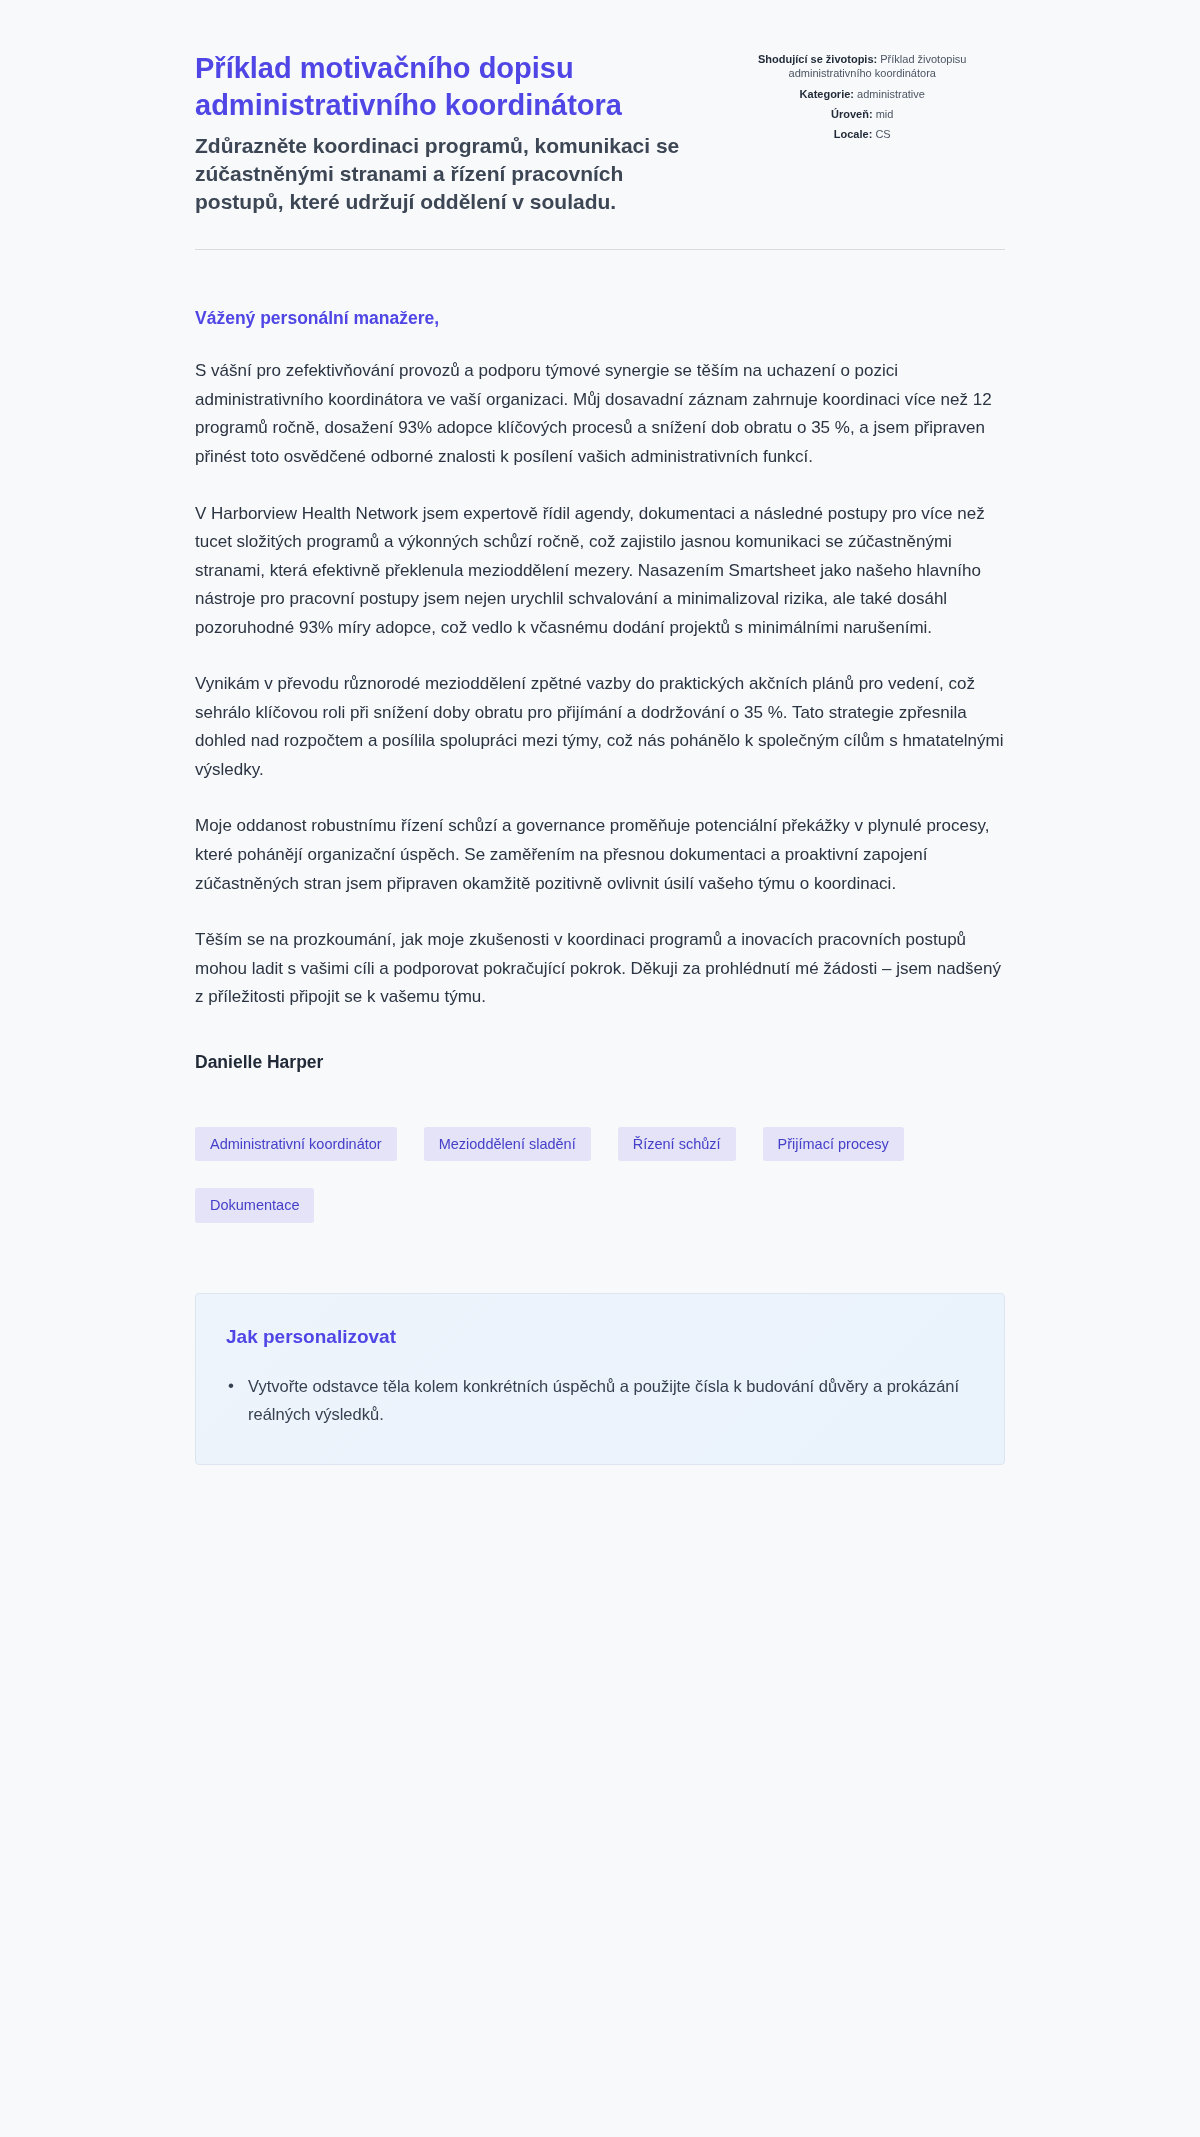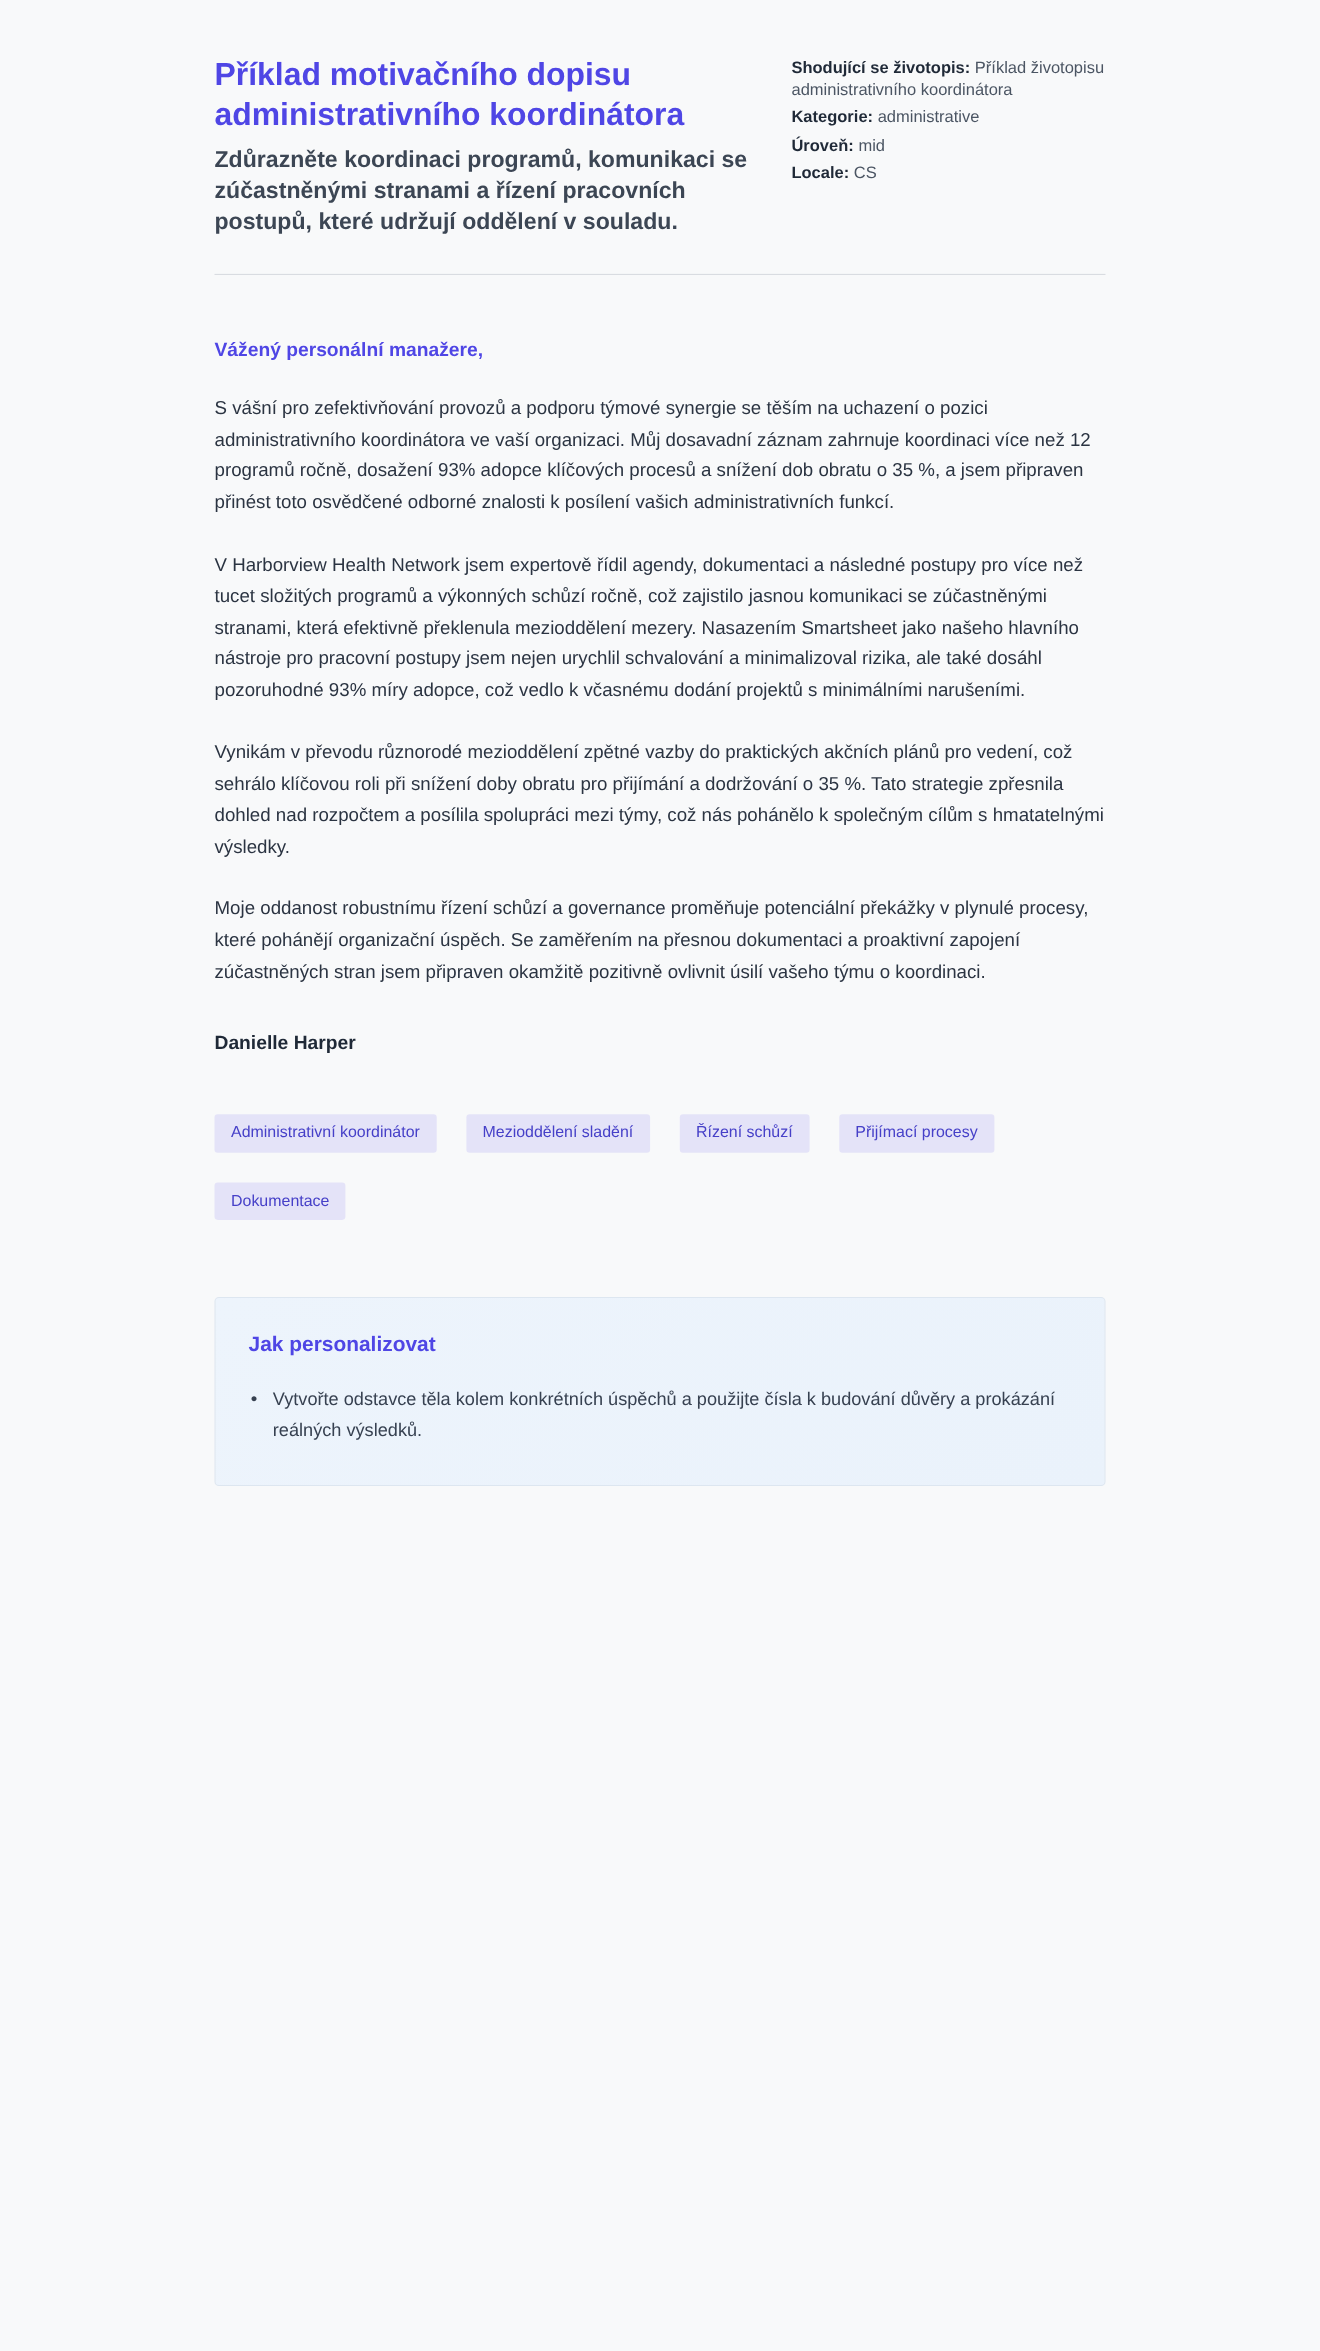--- a/index.html
+++ b/index.html
@@ -30,22 +30,22 @@
     margin-bottom: 8px;
   }
   .page-subtitle {
     color: #3c4654;
     font-size: 21px;
     font-weight: 700;
     line-height: 1.32;
   }
   .header-meta {
     width: 330px;
-    text-align: left;
-    font-size: 15px;
+    text-align: center;
+    font-size: 11px;
     line-height: 1.3;
     color: #4b5563;
     padding-top: 2px;
   }
   .meta-row { margin-bottom: 6px; }
   .meta-row b { color: #1f2937; font-weight: 700; }
   .meta-value { color: #4b5563; }
   
   .divider {
     border: none;
@@ -167,20 +167,21 @@
 
   <hr class="divider">
 
   <div class="letter">
     <div class="greeting">Vážený personální manažere,</div>
 
     <p class="para">S vášní pro zefektivňování provozů a podporu týmové synergie se těším na uchazení o pozici administrativního koordinátora ve vaší organizaci. Můj dosavadní záznam zahrnuje koordinaci více než 12 programů ročně, dosažení 93% adopce klíčových procesů a snížení dob obratu o 35 %, a jsem připraven přinést toto osvědčené odborné znalosti k posílení vašich administrativních funkcí.</p>
     <p class="para">V Harborview Health Network jsem expertově řídil agendy, dokumentaci a následné postupy pro více než tucet složitých programů a výkonných schůzí ročně, což zajistilo jasnou komunikaci se zúčastněnými stranami, která efektivně překlenula mezioddělení mezery. Nasazením Smartsheet jako našeho hlavního nástroje pro pracovní postupy jsem nejen urychlil schvalování a minimalizoval rizika, ale také dosáhl pozoruhodné 93% míry adopce, což vedlo k včasnému dodání projektů s minimálními narušeními.</p>
     <p class="para">Vynikám v převodu různorodé mezioddělení zpětné vazby do praktických akčních plánů pro vedení, což sehrálo klíčovou roli při snížení doby obratu pro přijímání a dodržování o 35 %. Tato strategie zpřesnila dohled nad rozpočtem a posílila spolupráci mezi týmy, což nás pohánělo k společným cílům s hmatatelnými výsledky.</p>
     <p class="para">Moje oddanost robustnímu řízení schůzí a governance proměňuje potenciální překážky v plynulé procesy, které pohánějí organizační úspěch. Se zaměřením na přesnou dokumentaci a proaktivní zapojení zúčastněných stran jsem připraven okamžitě pozitivně ovlivnit úsilí vašeho týmu o koordinaci.</p>
+    <p class="para">Těším se na prozkoumání, jak moje zkušenosti v koordinaci programů a inovacích pracovních postupů mohou ladit s vašimi cíli a podporovat pokračující pokrok. Děkuji za prohlédnutí mé žádosti – jsem nadšený z příležitosti připojit se k vašemu týmu.</p>
 
     <div class="signature">
       <div class="signature-name">Danielle Harper</div>
     </div>
   </div>
 
   <div class="tags">
     <button class="tag">Administrativní koordinátor</button>
     <button class="tag">Mezioddělení sladění</button>
     <button class="tag">Řízení schůzí</button>

